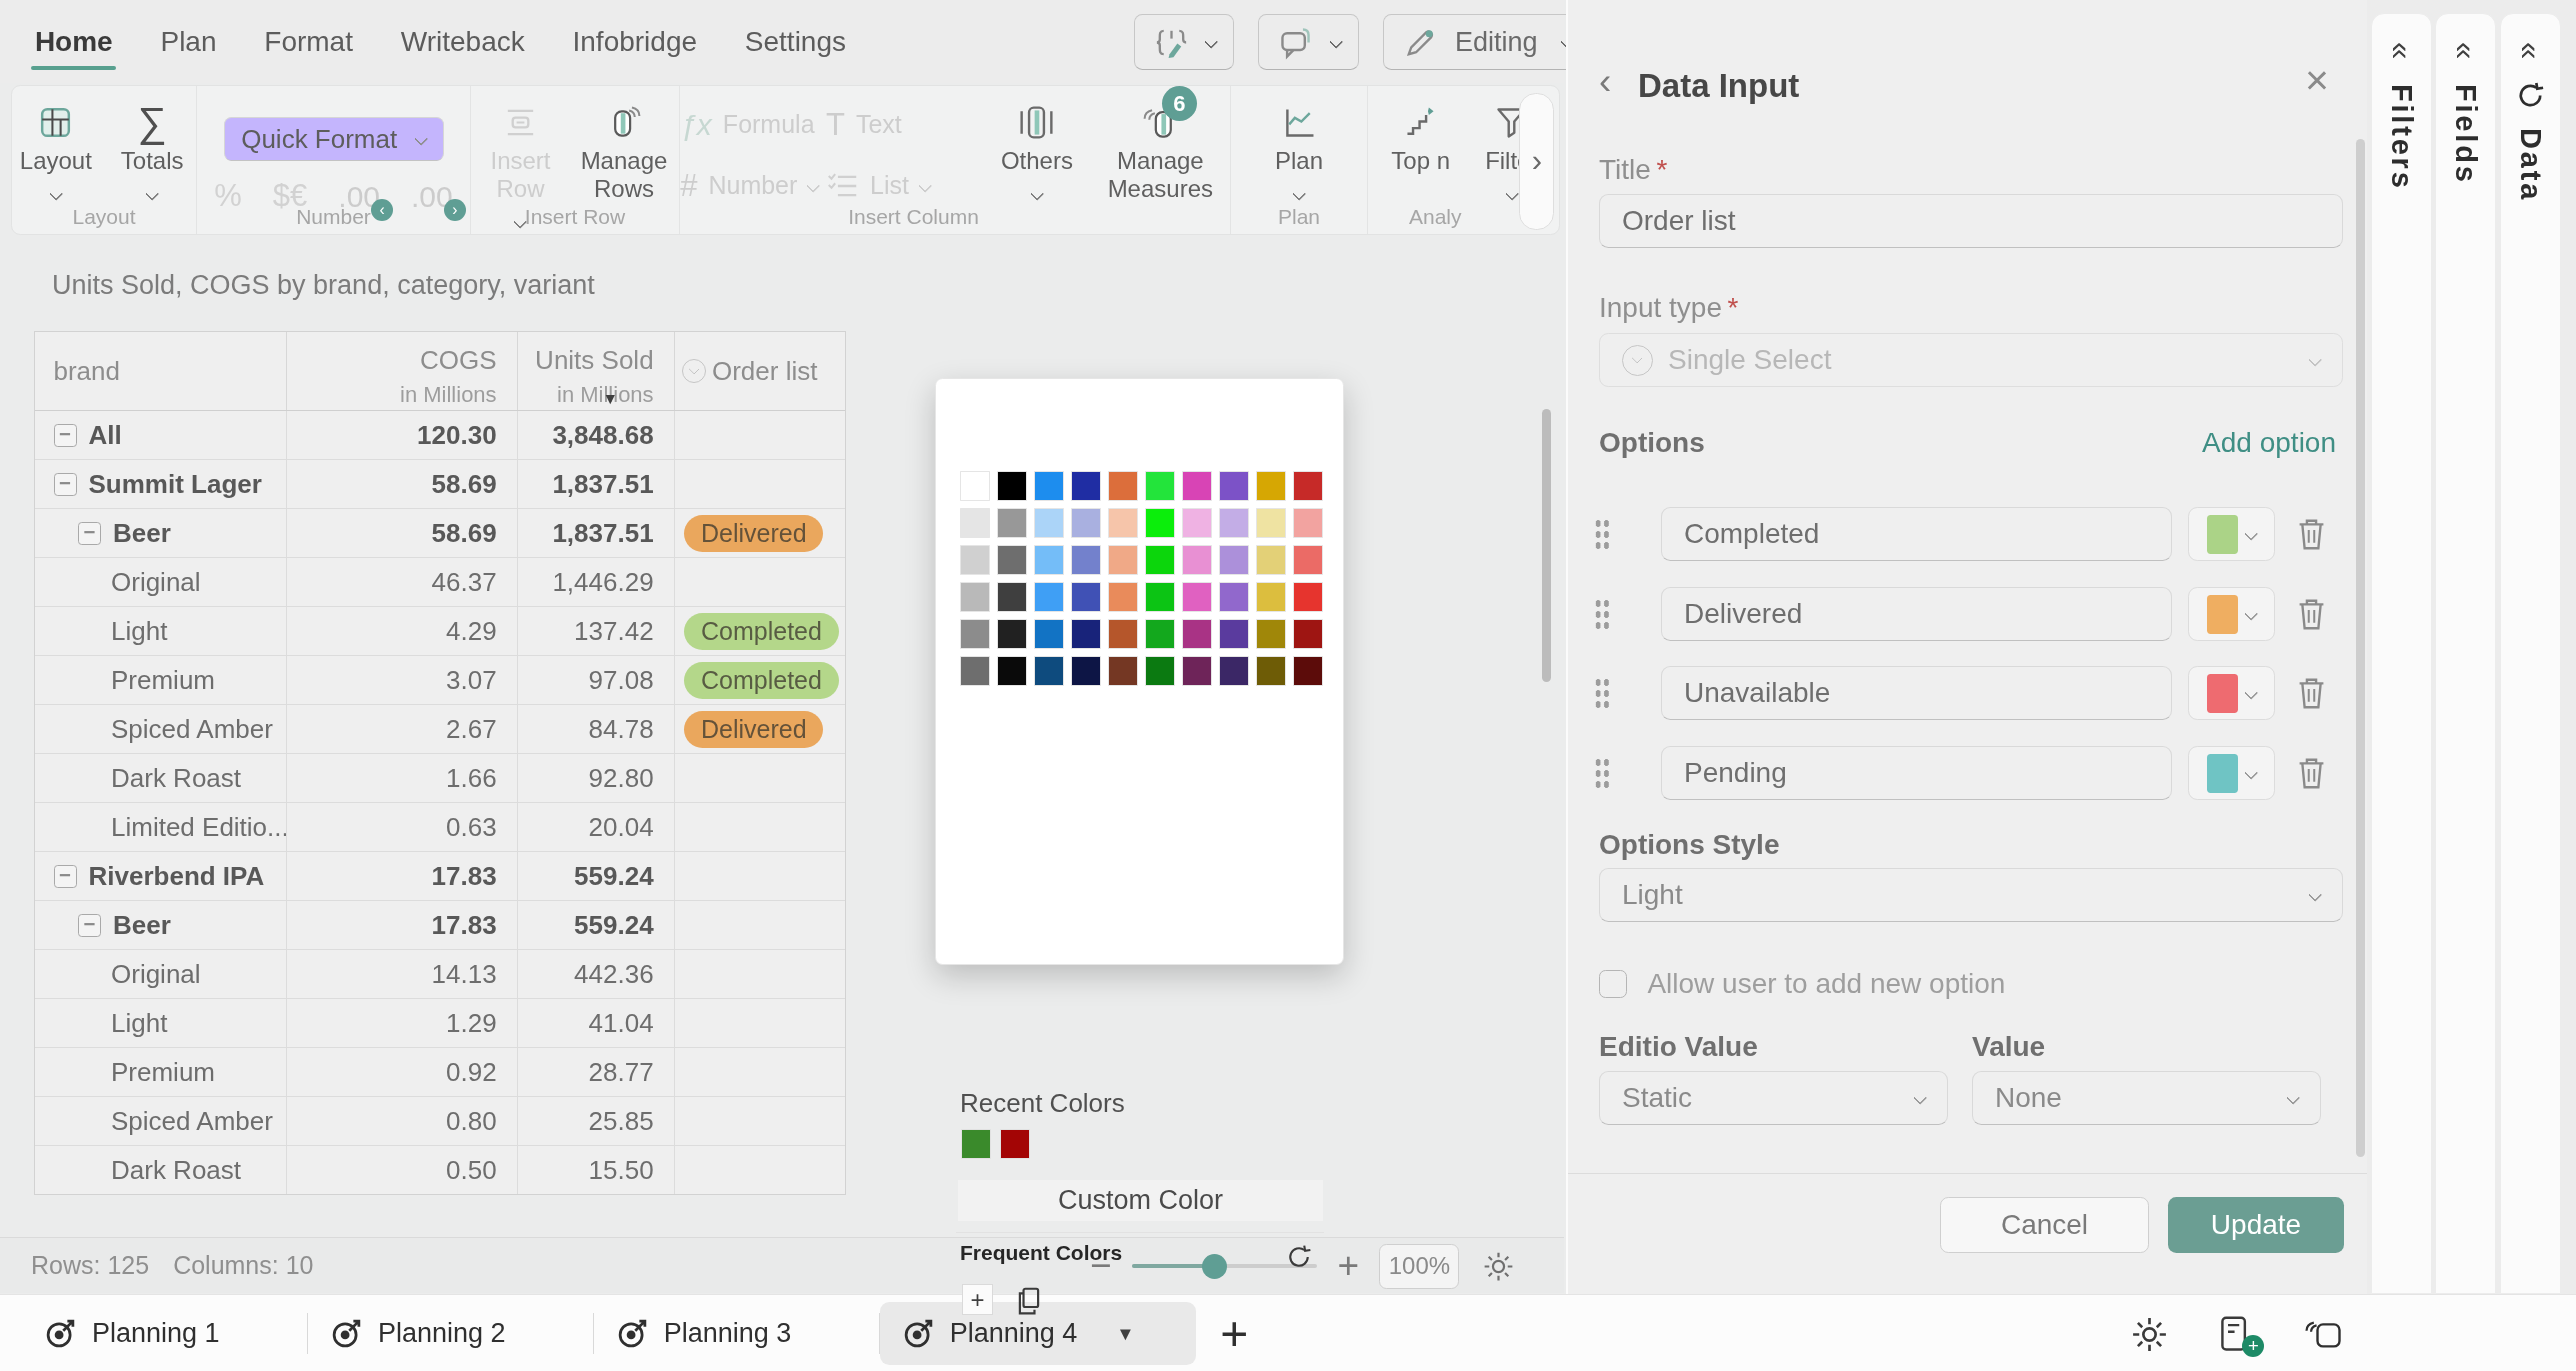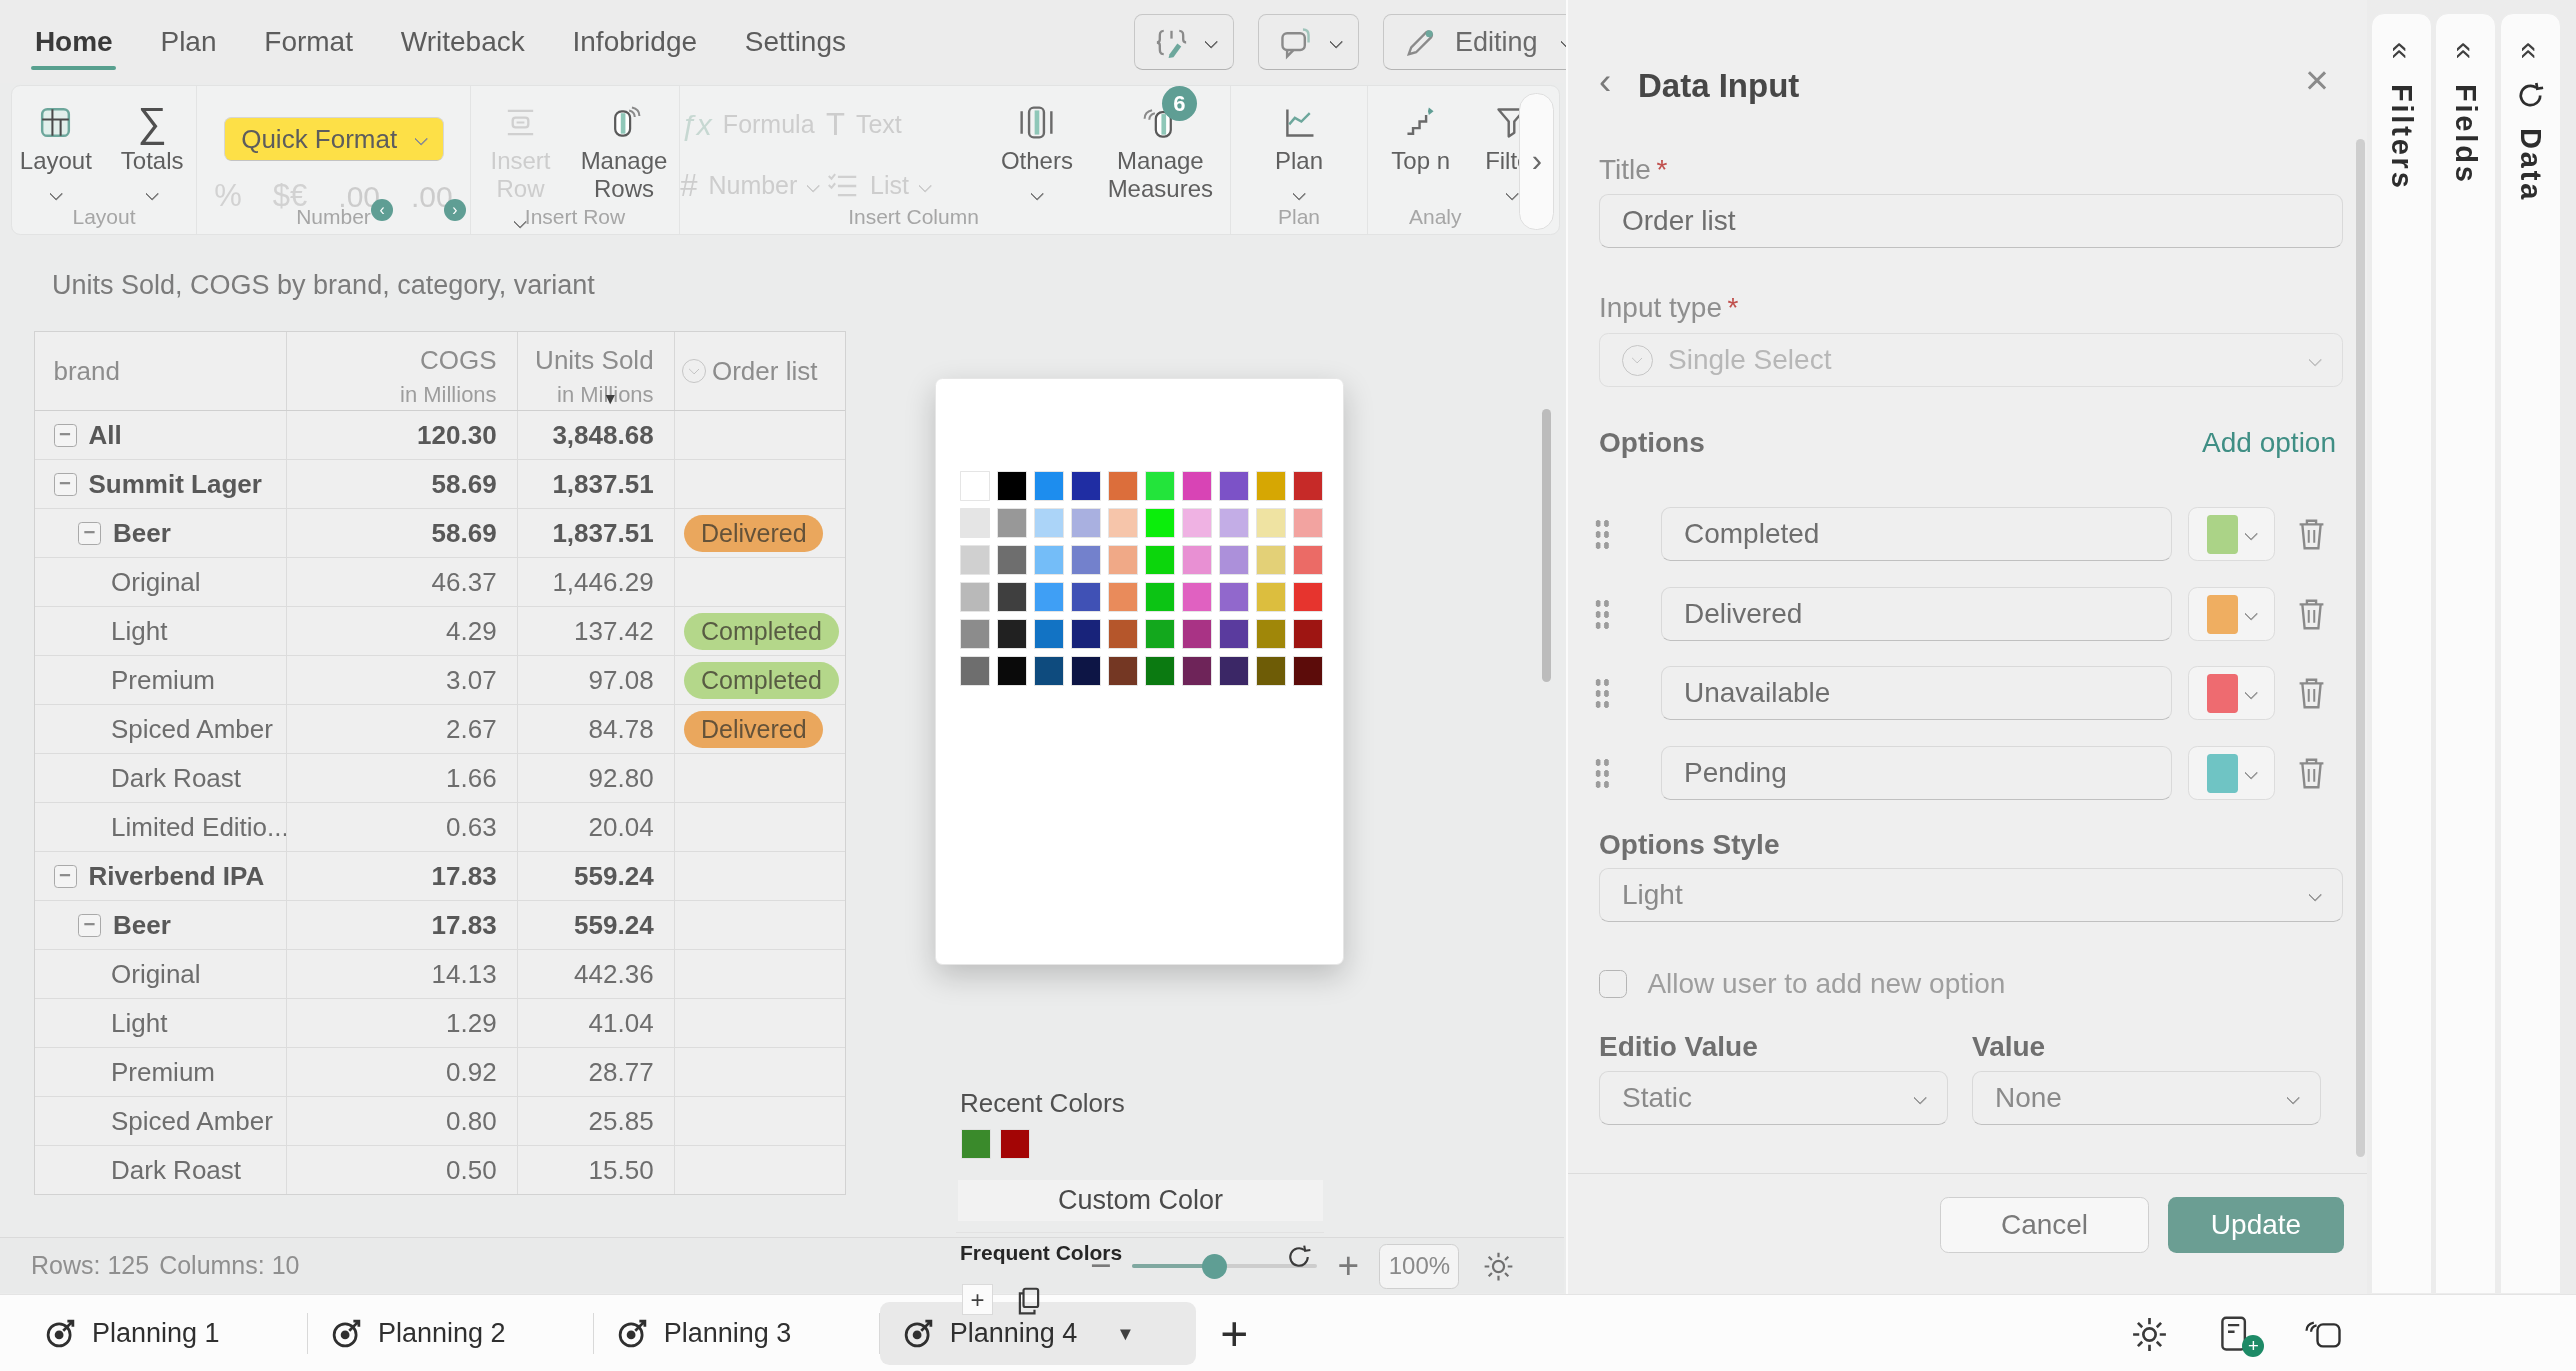--- a/index.html
+++ b/index.html
@@ -20,21 +20,21 @@
   
   .ribbon{left:11px;top:85px;width:1549px;height:150px;background:#f1f2f2;border:0.9px solid #e2e3e3;border-radius:9.3px;display:flex;box-sizing:border-box;overflow:hidden;}
   .rgroup{position:relative;display:flex;justify-content:center;padding-top:11px;box-sizing:border-box;border-right:0.9px solid #e3e4e4;}
   .rgroup-label{position:absolute;bottom:4.6px;left:0;right:0;text-align:center;font-size:21px;color:#a6a6a6;white-space:nowrap;}
   .vbtn{display:flex;flex-direction:column;align-items:center;font-size:24px;color:#5f5f5f;line-height:28px;text-align:center;}
   .vbtn .ric{height:50px;display:flex;align-items:center;justify-content:center;font-size:37px;}
   .vbtn .chvslot{height:15px;margin-top:1.9px;color:#7e7e7e;}
   .dis{color:#cdcdcd !important;}
   .dis svg *{stroke:#d0d0d0 !important;fill:none !important;}
   .hbtn{display:flex;align-items:center;gap:11px;height:48px;font-size:25px;}
-  .qf-select{width:220px;height:44px;background:#fde047;border:0.9px solid #d6d6d6;border-bottom:1.9px solid #c3c3c3;border-radius:7.4px;display:flex;align-items:center;justify-content:space-between;padding:0 16.7px;font-size:26px;color:#5d5d5d;box-sizing:border-box;}
+  .qf-select{width:220px;height:44px;background:#c4b5fd;border:0.9px solid #d6d6d6;border-bottom:1.9px solid #c3c3c3;border-radius:7.4px;display:flex;align-items:center;justify-content:space-between;padding:0 16.7px;font-size:26px;color:#5d5d5d;box-sizing:border-box;}
   .numrow{display:flex;align-items:flex-end;gap:31px;margin-top:16.7px;font-size:31px;color:#d2d2d2;}
   .decbtn{position:relative;font-size:30px;color:#cccccc;}
   .decbadge{position:absolute;right:-13px;bottom:-7.4px;width:22px;height:22px;border-radius:50%;background:#5f9e94;color:#fff;font-size:15.7px;display:flex;align-items:center;justify-content:center;}
   .badge6{position:absolute;top:-11px;right:-15px;width:35px;height:35px;border-radius:50%;background:#5f9e94;color:#fff;font-size:22px;font-weight:700;display:flex;align-items:center;justify-content:center;}
   .overflow-btn{position:absolute;right:4.6px;top:6.5px;width:33px;height:135px;background:#fafafa;border:0.9px solid #dedede;border-radius:16.7px;display:flex;align-items:center;justify-content:center;color:#6a6a6a;font-size:31px;}
   
   .sheet-title{left:52px;top:270px;font-size:27px;color:#7b7b7b;}
   .ptable{left:34px;top:331px;width:812px;background:#efefef;border:0.9px solid #d2d2d2;box-sizing:border-box;}
   .thead,.trow{display:grid;grid-template-columns:252px 231px 157px 170px;}
   .thead{height:78px;border-bottom:0.9px solid #cfcfcf;}
@@ -572,21 +572,21 @@
     <div class="copy-ic">
       <svg width="30" height="31" viewBox="0 0 32 34">
           <rect x="10" y="3" width="16" height="20" rx="2" fill="none" stroke="#3a3a3a" stroke-width="2.4"></rect>
           <path d="M10 8H6v22h16v-4" fill="none" stroke="#3a3a3a" stroke-width="2.4"></path>
         </svg>
     </div>
   </div>
 
   <div class="abs statusbar">
     <span style="margin-left:31px;">Rows: 125</span>
-    <span style="margin-left:10px;">Columns: 10</span>
+    <span style="margin-left:24px;">Columns: 10</span>
     <div class="zoomwrap">
       <span style="font-size:37px;">−</span>
       <span class="ztrack">
           <span class="zfill"></span>
           <span class="zhandle"></span>
         </span>
       <span style="font-size:37px;">+</span>
       <span class="pctbox">100%</span>
       <span>
         <svg width="37" height="37" viewBox="0 0 40 40">

